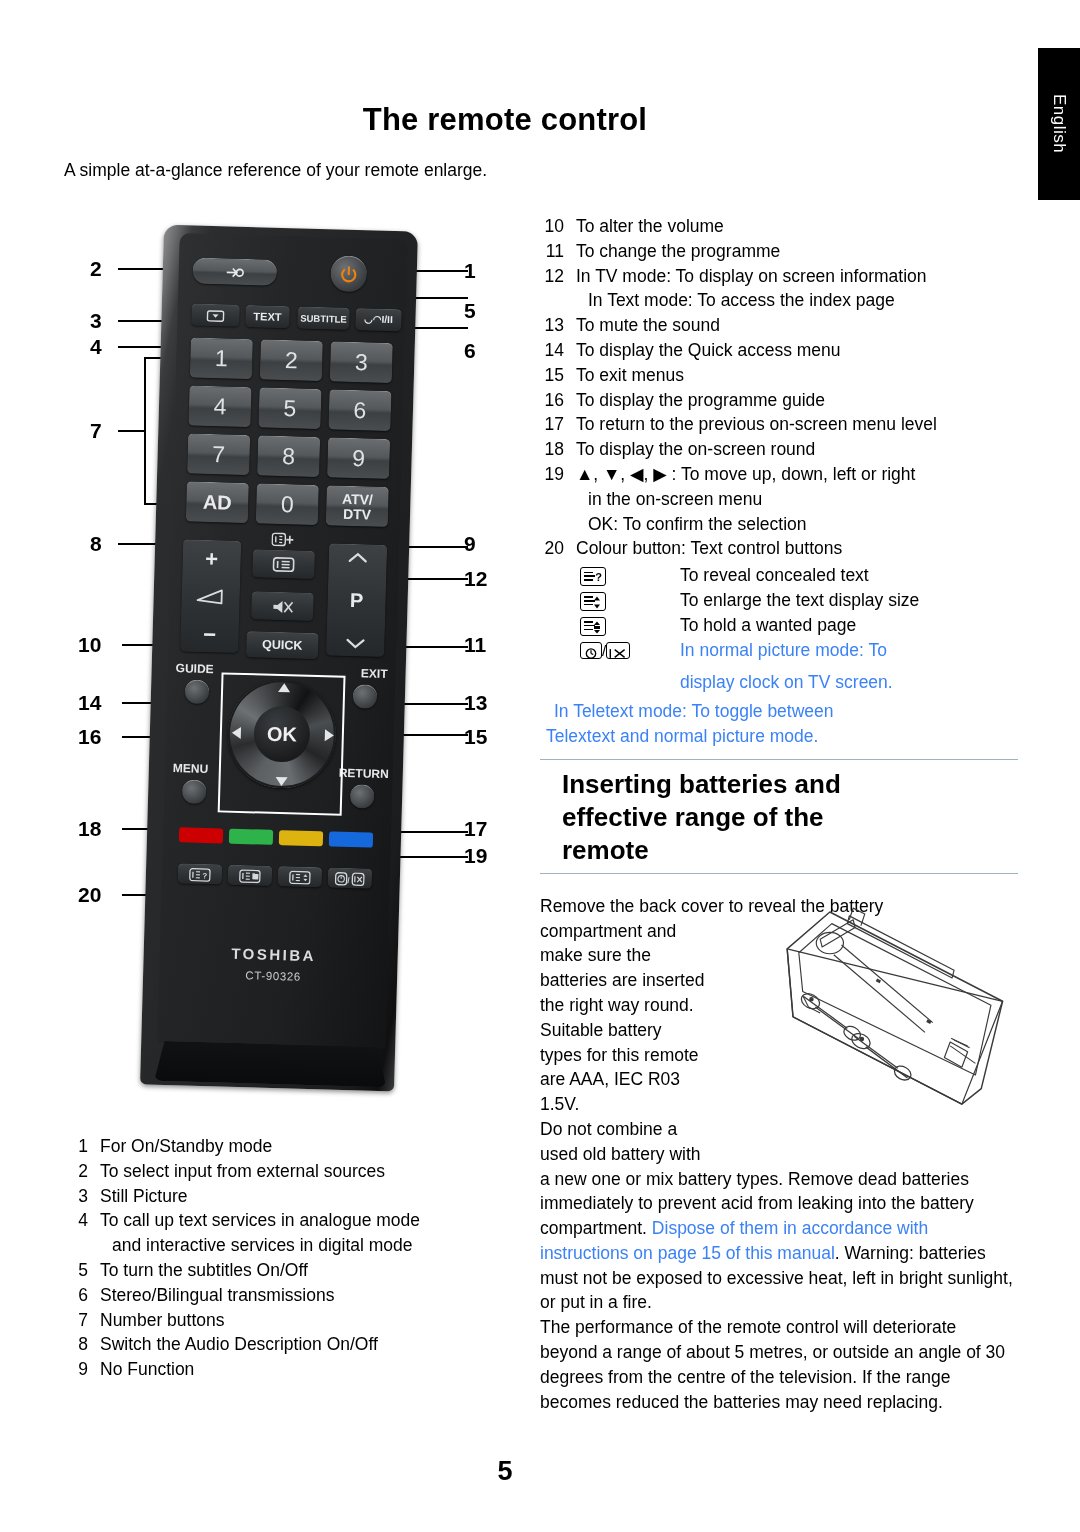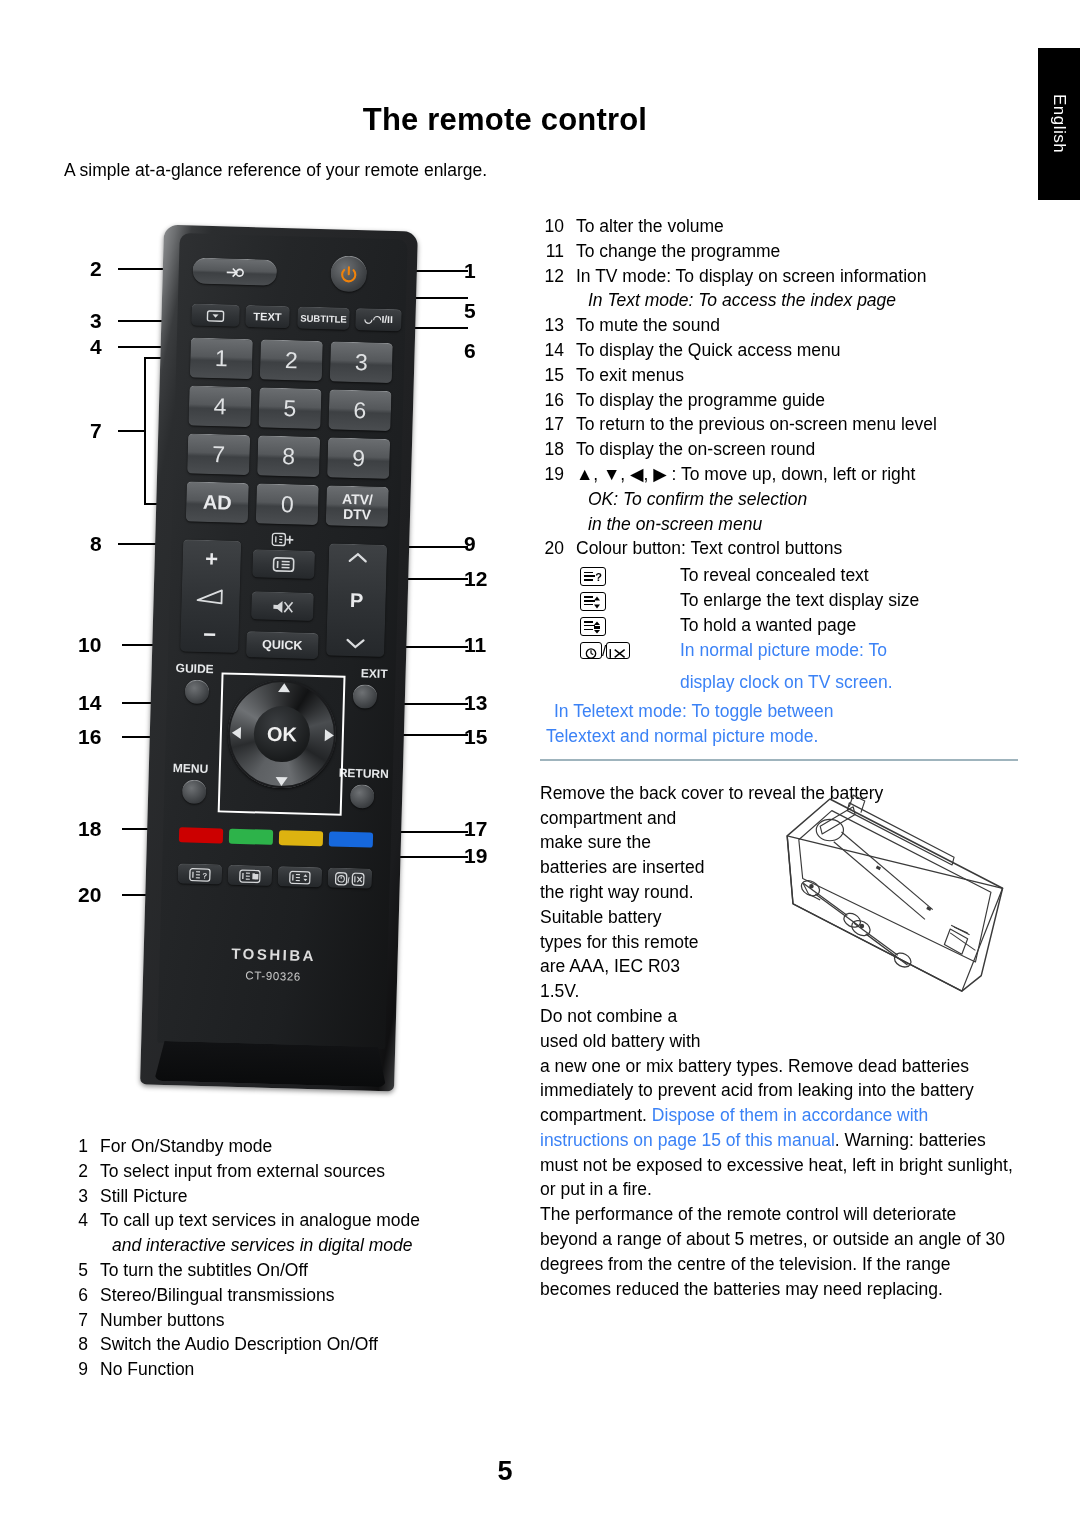--- a/index.html
+++ b/index.html
@@ -132,21 +132,21 @@
   .arrow { position:absolute; width:0; height:0; }
 
   
   .right-col {
     position: absolute; left: 540px; top: 214px; width: 478px;
   }
   .numlist { font-size: 17.5px; line-height: 24.8px; }
   .numlist .row { display: flex; }
   .numlist .n { width: 36px; flex: 0 0 36px; text-align: right; padding-right: 12px; }
   .numlist .t { flex: 1; }
-  .numlist .cont { padding-left: 48px; font-style: italic; }
+  .numlist .cont { padding-left: 48px; }
 
   .icon-row { display: flex; align-items: flex-start; font-size: 17.5px; line-height: 24.8px; }
   .icon-row .ic { width: 140px; flex: 0 0 140px; padding-left: 40px; }
   .red { color: #3b82f6; }
 
   
   .tt { display:inline-block; width: 26px; height: 19px; position: relative;
         border: 1.8px solid #000; border-radius: 3px; vertical-align: middle; }
   .tt i { position:absolute; left: 3px; background:#000; height:1.6px; display:block; }
   .tt .l1 { top: 3.5px; width: 9px; }
@@ -530,22 +530,22 @@
           <div class="t">To return to the previous on-screen menu level</div>
         </div>
       <div class="row">
           <div class="n">18</div>
           <div class="t">To display the on-screen round</div>
         </div>
       <div class="row">
           <div class="n">19</div>
           <div class="t">▲, ▼, ◀, ▶ : To move up, down, left or right</div>
         </div>
+      <div class="cont">in the on-screen menu</div>
       <div class="cont">OK: To confirm the selection</div>
-      <div class="cont">in the on-screen menu</div>
       <div class="row">
           <div class="n">20</div>
           <div class="t">Colour button: Text control buttons</div>
         </div>
     </div>
 
     <div style="margin-top:2px;">
       <div class="icon-row">
         <div class="ic">
           <span class="tt"><i class="l1"></i><i class="l2"></i><i class="l3"></i><b>?</b></span>
@@ -595,20 +595,25 @@
       </div>
       <div class="icon-row" style="margin-top:7px;">
         <div class="ic"></div>
         <div class="red">display clock on TV screen.</div>
       </div>
       <div class="red" style="font-size:17.5px; line-height:24.8px; padding-left:14px; margin-top:4px;">In Teletext mode:  To toggle between</div>
       <div class="red" style="font-size:17.5px; line-height:24.8px; padding-left:6px;">Telextext and normal picture mode.</div>
     </div>
 
     <div class="hr-thin" style="margin-top:10px;"></div>
+    <div class="sec-head">
+      <div>Inserting batteries and</div>
+      <div>effective range of the</div>
+      <div>remote</div>
+    </div>
     <div class="hr-thin"></div>
 
     <div style="position:relative; margin-top:20px;">
       <svg class="batt-img" viewBox="0 0 270 230">
         <g fill="none" stroke="#3a3a3a" stroke-width="1.5" stroke-linejoin="round">
           <path d="M28 52 L72 14 L250 106 L228 196 L208 212 L34 122 Z"></path>
           <path d="M28 52 L34 122 L208 212 L250 106 Z" stroke-width="1.3"></path>
           <path d="M40 56 L74 26 L238 110 L222 182 L44 96 Z" stroke-width="1.2"></path>
           <path d="M62 42 L96 22 L98 30 L64 50 Z" stroke-width="1.2"></path>
           <path d="M90 26 L92 18 L200 74 L198 82 Z" stroke-width="1.2"></path>

